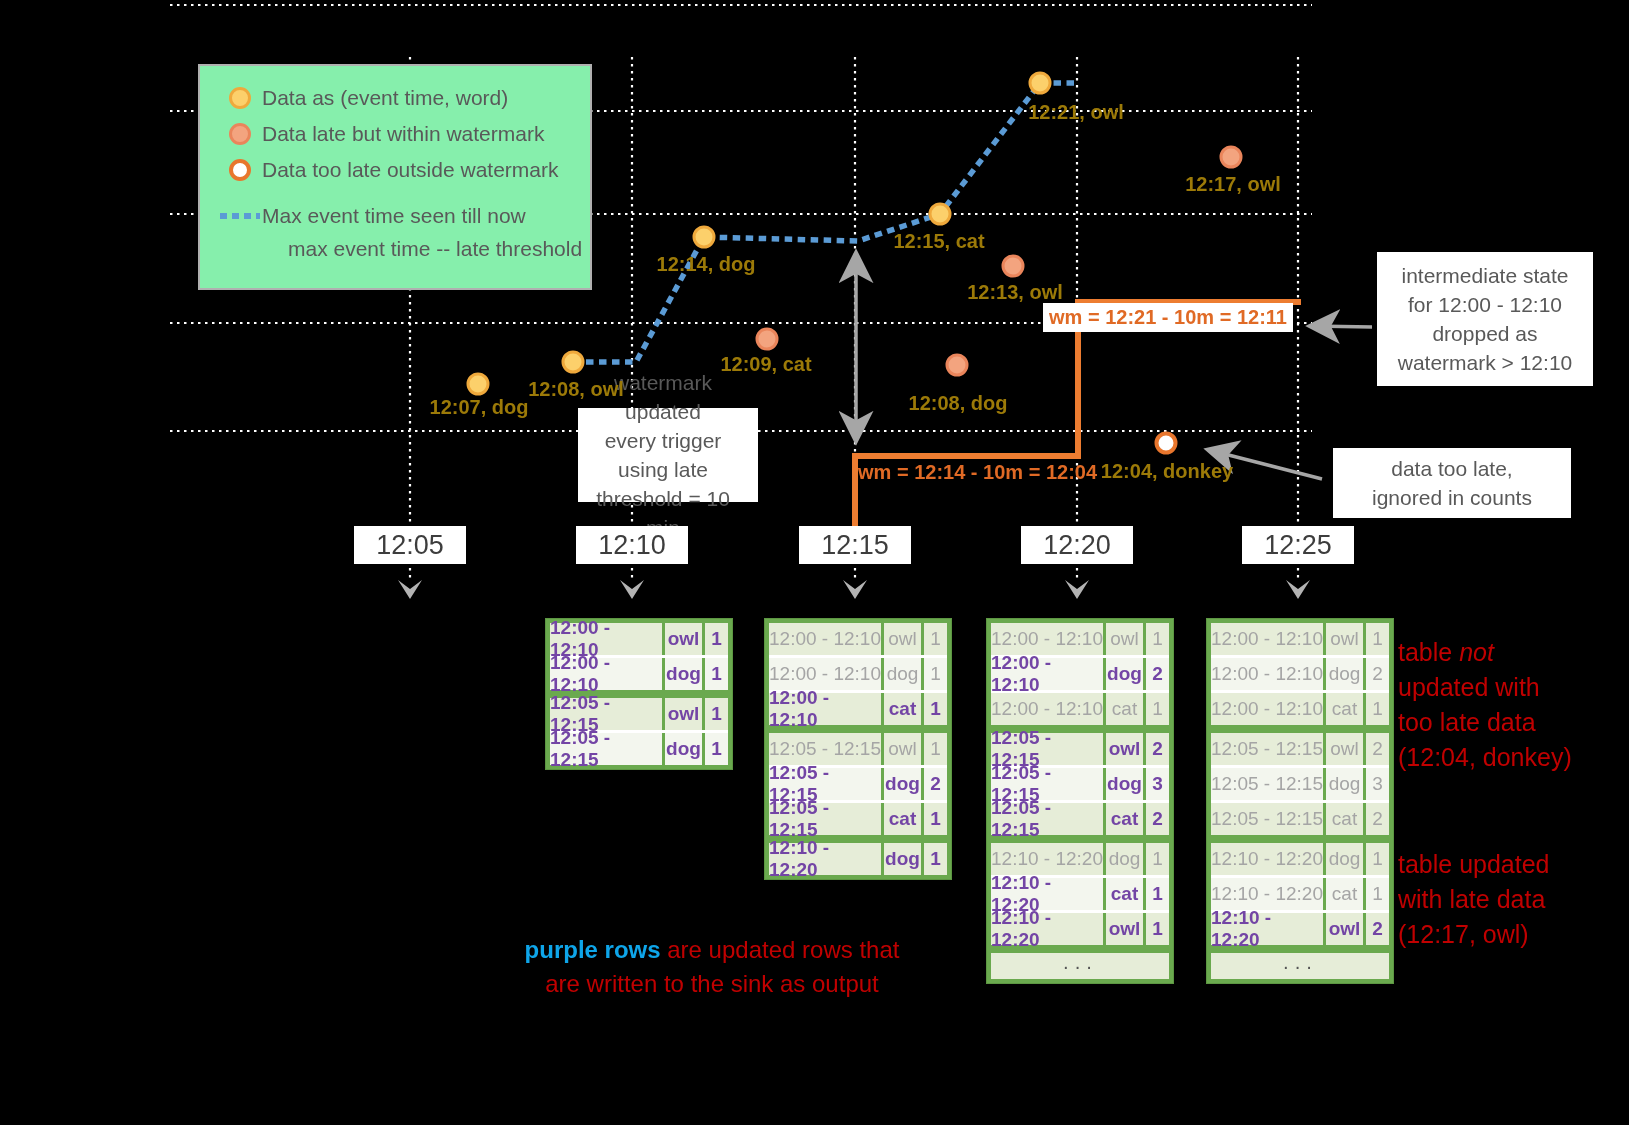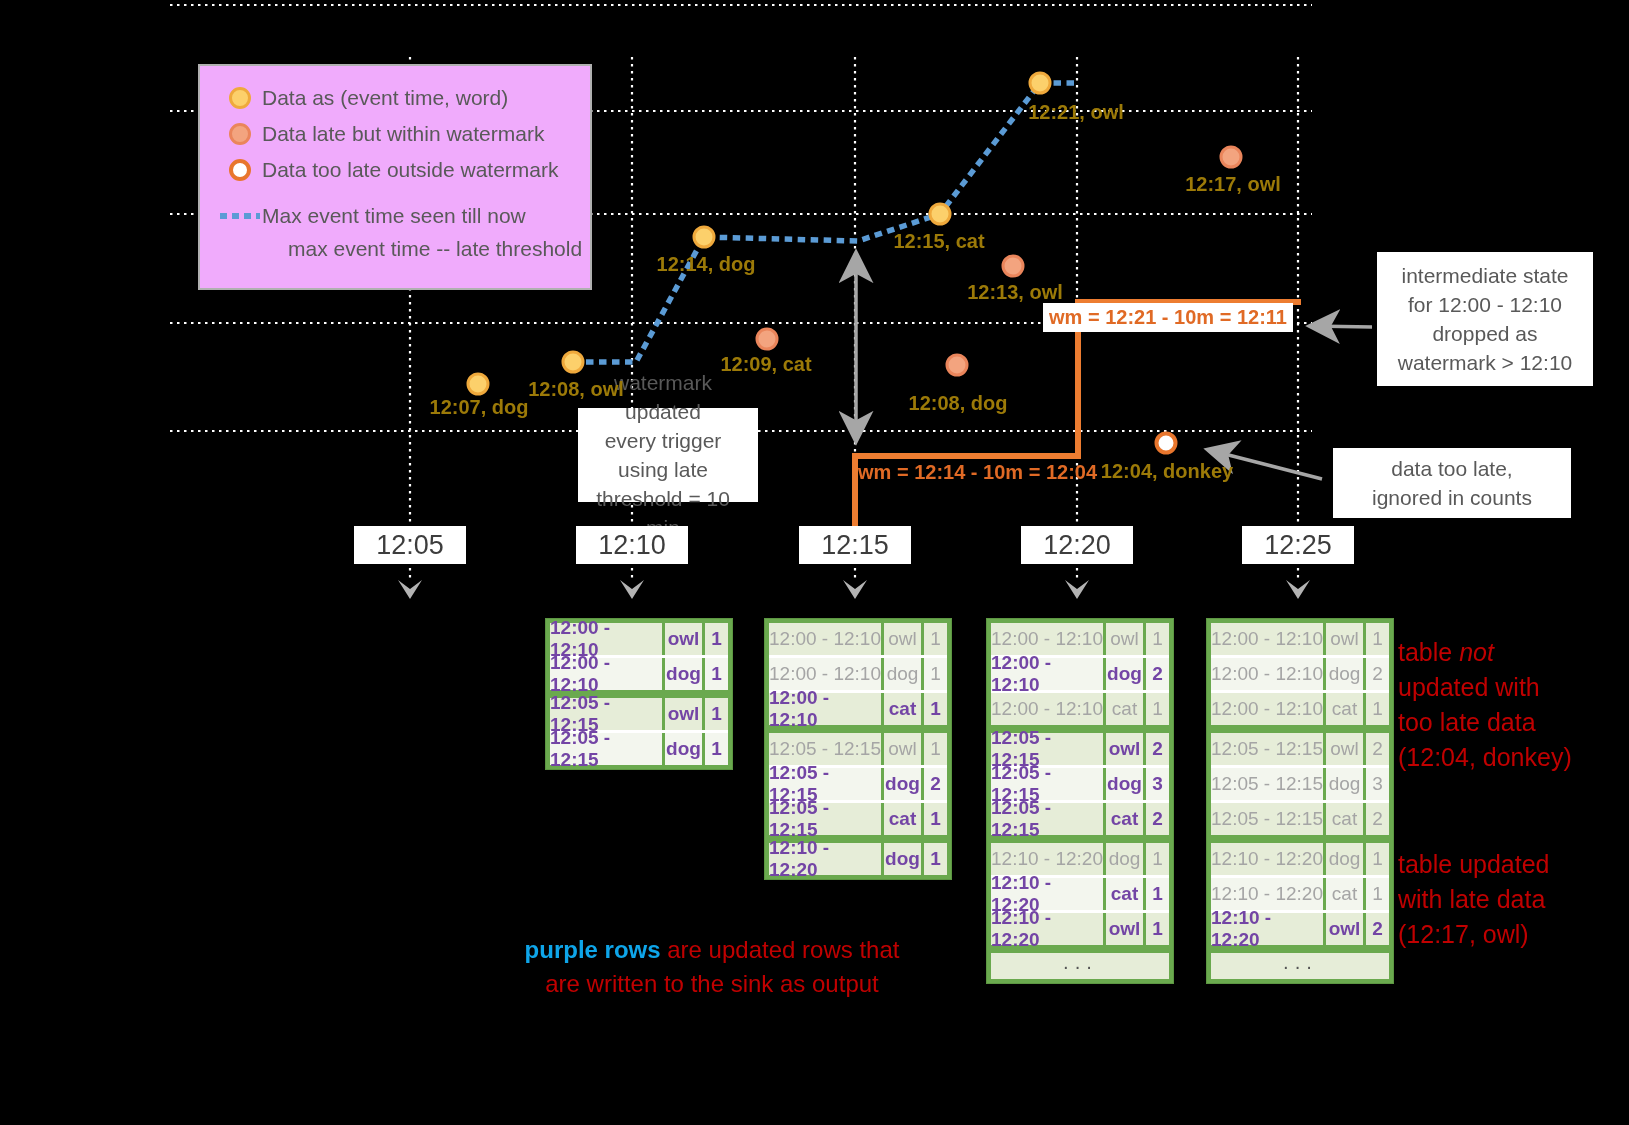--- a/index.html
+++ b/index.html
@@ -1,21 +1,21 @@
 <!DOCTYPE html>
 <html><head>
 <meta charset="utf-8">
 <style>
   html,body{margin:0;padding:0;background:#000;}
   .canvas{position:relative;width:1629px;height:1125px;background:#000;overflow:hidden;
           font-family:"Liberation Sans",sans-serif;}
   svg{position:absolute;left:0;top:0;}
 
   
-  .legend{position:absolute;left:198px;top:64px;width:394px;height:226px;background:#f0abfc;
+  .legend{position:absolute;left:198px;top:64px;width:394px;height:226px;background:#86efac;
           border:2px solid #b0b0b0;box-sizing:border-box;padding:14px 0 0 18px;color:#595959;}
   .lrow{display:flex;align-items:center;height:36px;}
   .lrow .ic{width:44px;display:flex;justify-content:center;flex:0 0 44px;}
   .lrow .lt{font-size:21px;}
   .dot{width:22px;height:22px;border-radius:50%;box-sizing:border-box;}
   .dot.y{background:#fcd06b;border:3px solid #efa93c;}
   .dot.s{background:#f3a47f;border:3px solid #ea855b;}
   .dot.o{background:#fff;border:4px solid #e8762d;}
   .bluedash{width:40px;height:6px;background:repeating-linear-gradient(90deg,#5b9bd5 0 7px,transparent 7px 12px);}
   .orangeline{width:38px;height:5px;background:#ed7d31;}

